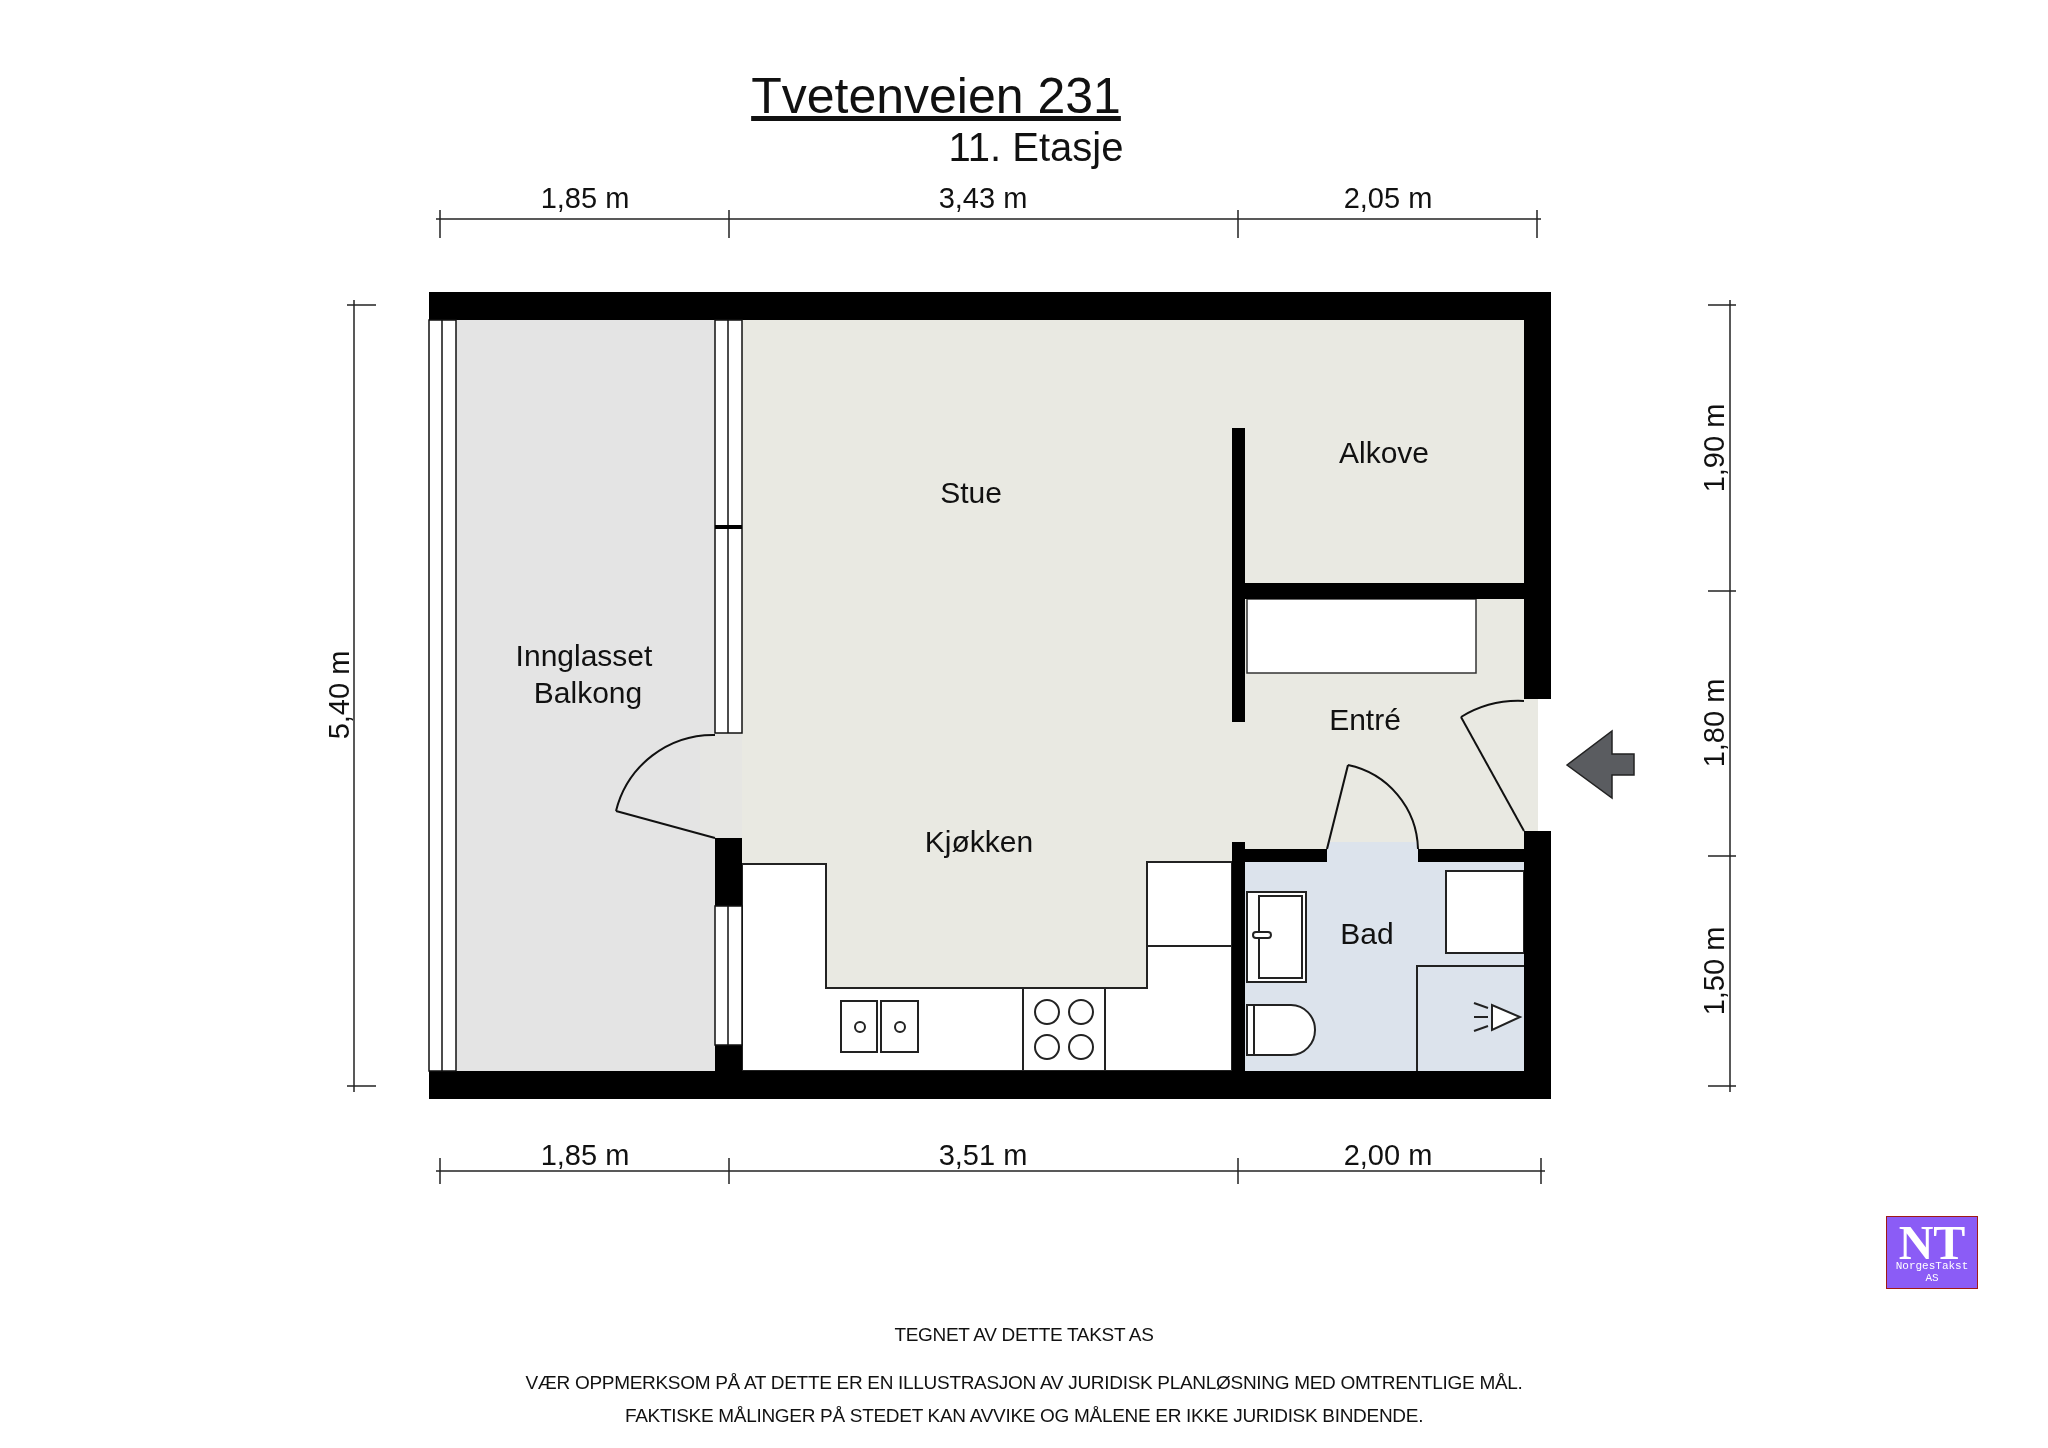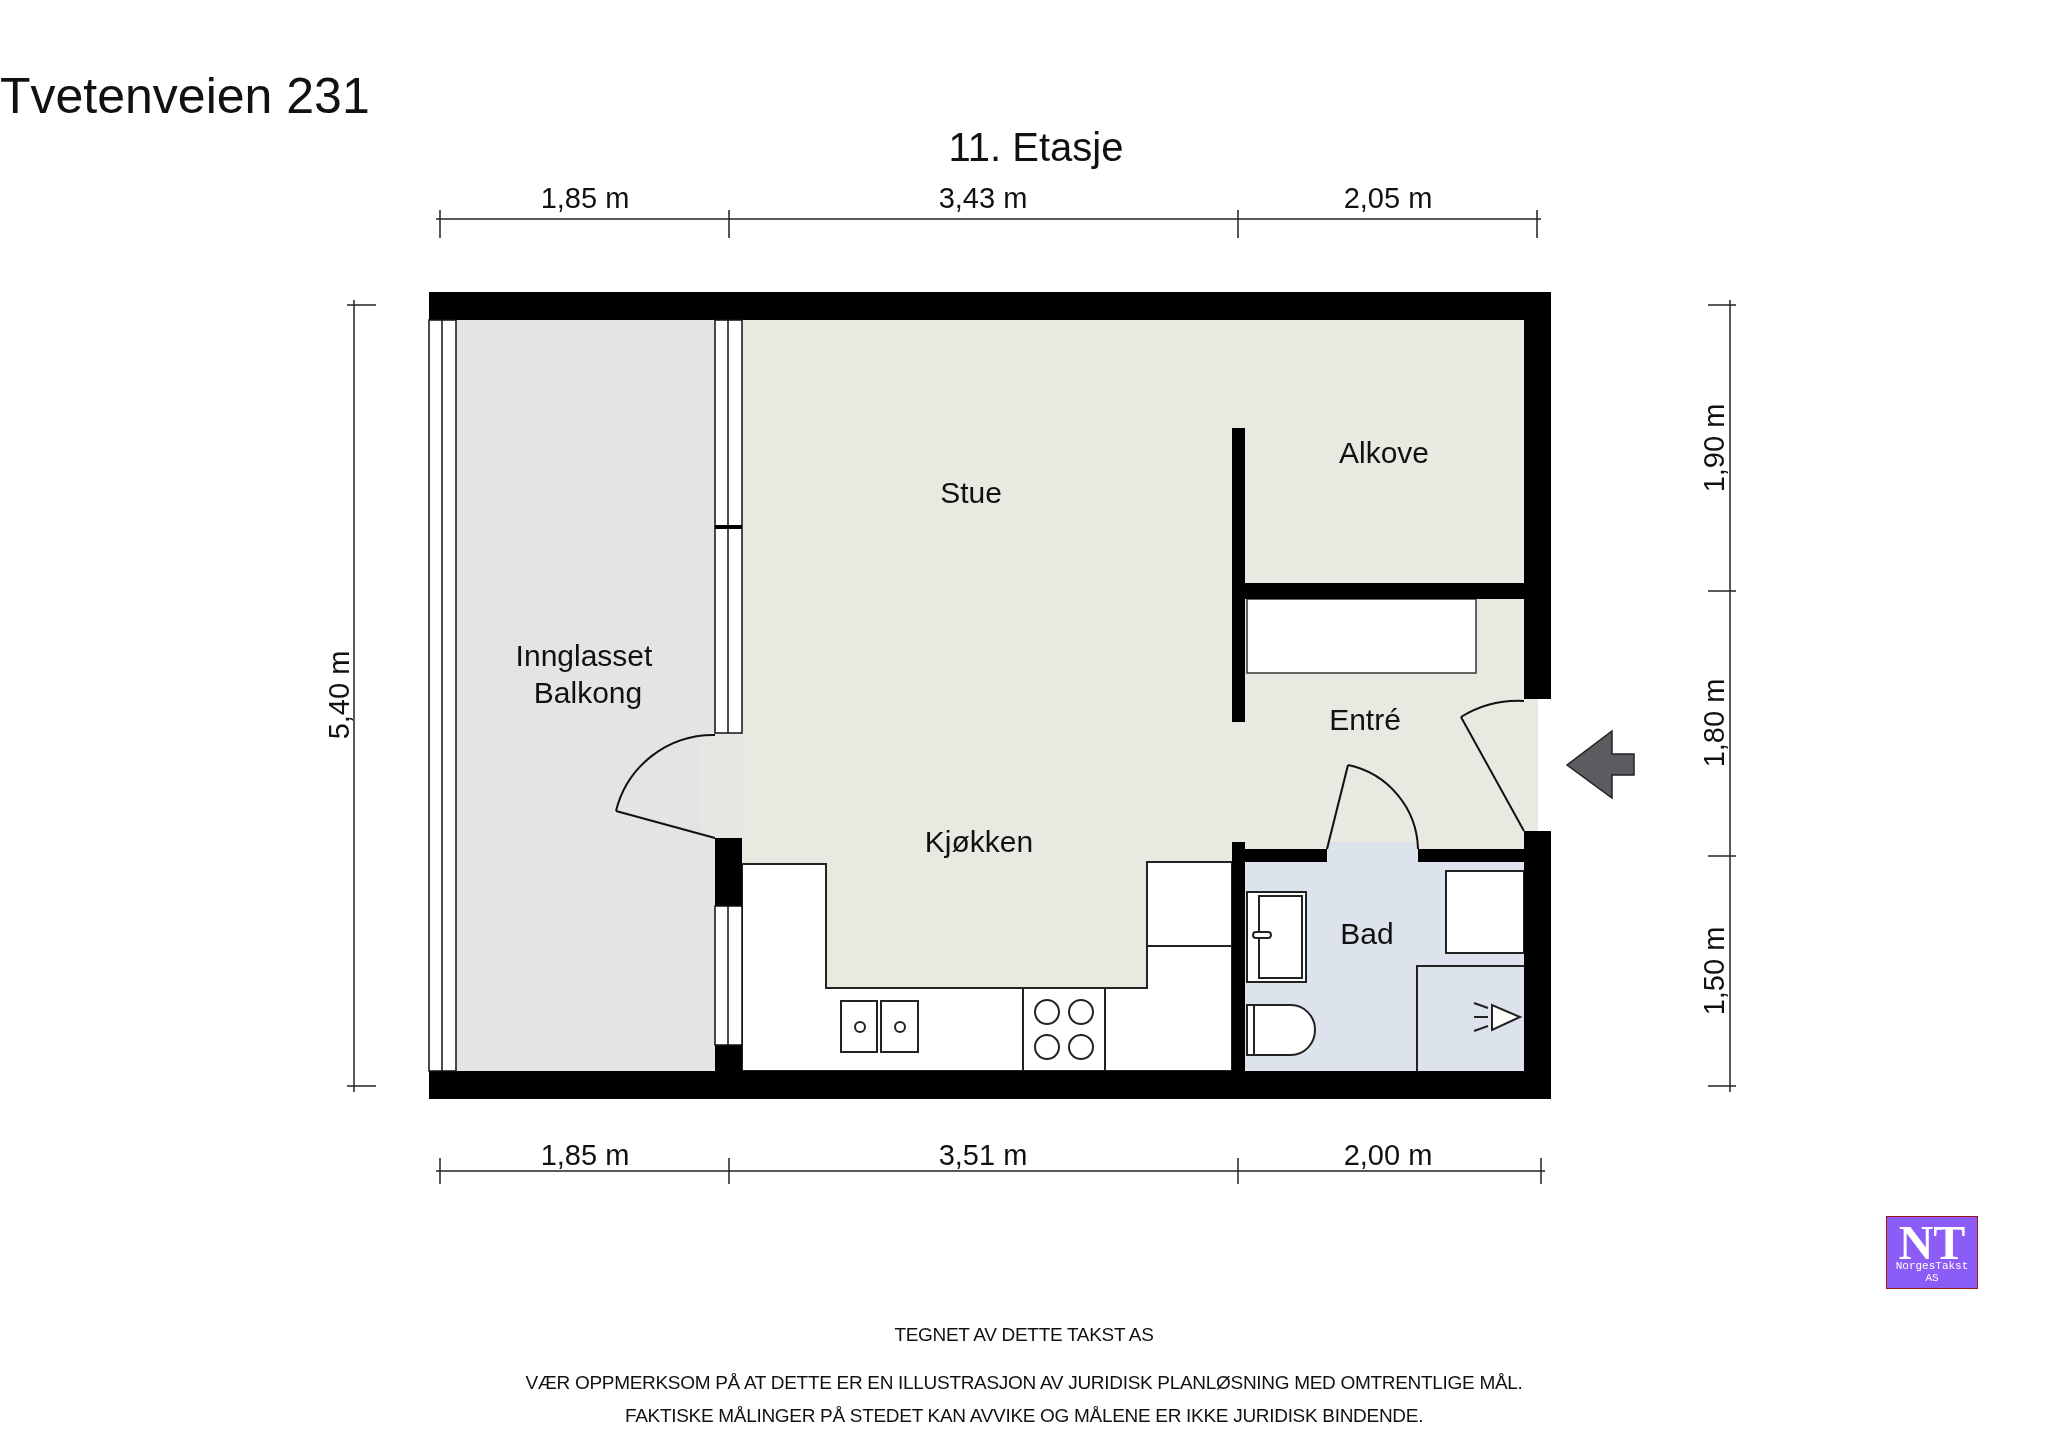--- a/index.html
+++ b/index.html
@@ -1,18 +1,18 @@
 <!DOCTYPE html>
 <html><head>
 <meta charset="utf-8">
 <style>
   html,body{margin:0;padding:0;background:#ffffff;}
   body{width:2048px;height:1448px;position:relative;overflow:hidden;font-family:"Liberation Sans",sans-serif;color:#111;}
   .abs{position:absolute;}
-  .title{left:0;width:1872px;text-align:left;top:68px;font-size:50px;line-height:56px;}
+  .title{left:0;width:1872px;text-align:center;top:68px;font-size:50px;line-height:56px;text-decoration:underline;}
   .subtitle{left:12px;width:2048px;text-align:center;top:124px;font-size:40px;line-height:46px;}
   svg{position:absolute;left:0;top:0;}
   .dimtext{font-family:"Liberation Sans",sans-serif;font-size:29px;fill:#111;}
   .roomtext{font-family:"Liberation Sans",sans-serif;font-size:30px;fill:#111;}
   .footer{left:0;width:2048px;text-align:center;font-size:19px;line-height:24px;letter-spacing:-0.3px;}
   .logo{left:1886px;top:1216px;width:92px;height:73px;background:#8b5cf6;border:1px solid #a01a15;box-sizing:border-box;}
   .logo-nt{position:absolute;left:0;top:2px;width:100%;text-align:center;font-family:"Liberation Serif",serif;font-weight:bold;font-size:48px;line-height:48px;color:#fff;}
   .logo-sub{position:absolute;left:0;bottom:4px;width:100%;text-align:center;font-family:Liberation Mono, monospace;font-size:11px;line-height:12px;color:#fff;}
 </style>
 </head>

